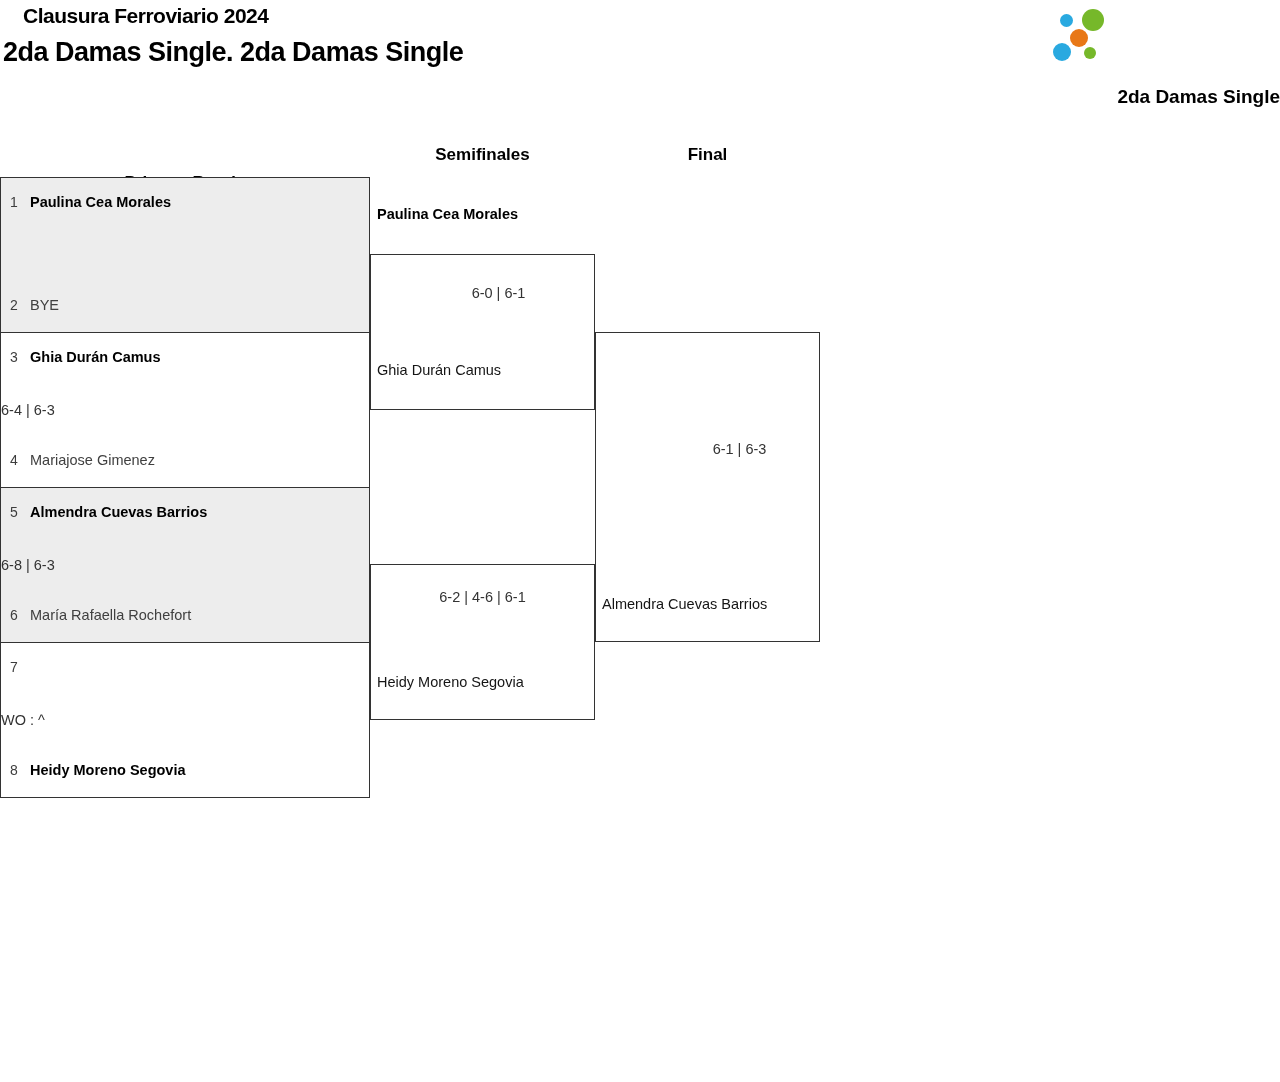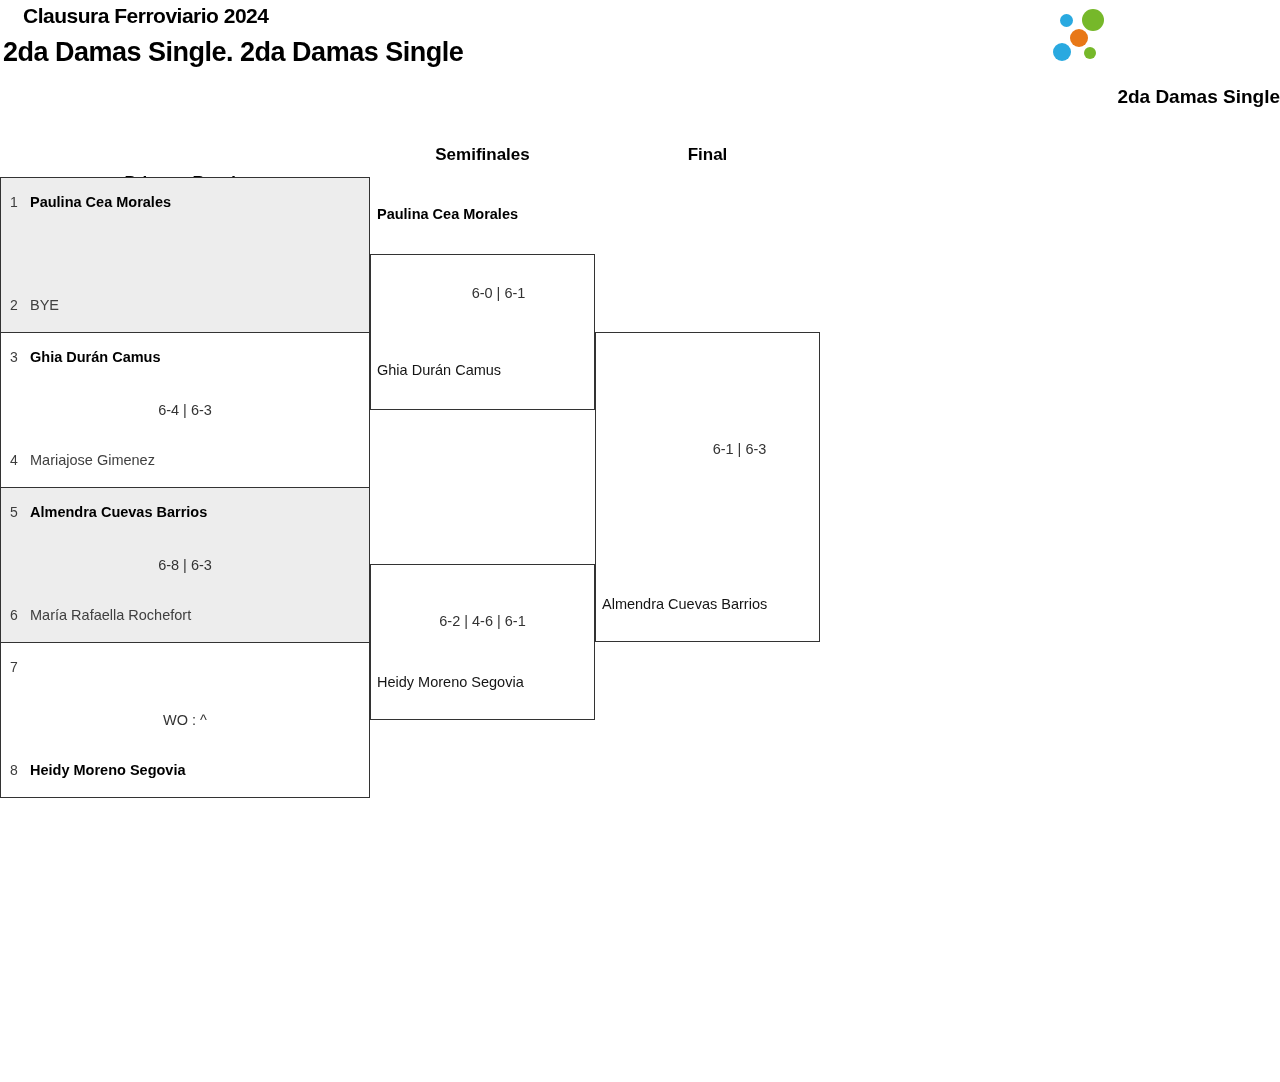--- a/index.html
+++ b/index.html
@@ -38,38 +38,38 @@
   
   .match{position:absolute;left:0;width:370px;height:156px;border:1px solid var(--line);box-sizing:border-box;background:#fff;}
   .match.shaded{background:var(--shade);}
   .m-0{top:177px;} .m-1{top:332px;} .m-2{top:487px;} .m-3{top:642px;}
   .m-row{position:absolute;left:9px;right:9px;display:flex;align-items:baseline;}
   .m-row.top{top:16px;}
   .m-row.bottom{top:119px;}
   .m-seed{width:20px;flex:none;font-size:14px;color:#3d3d3d;}
   .m-name{font-size:14.5px;color:#404040;white-space:nowrap;}
   .m-name.winner{font-weight:700;color:#000;}
-  .m-score{position:absolute;left:0;width:100%;top:69px;text-align:center;font-size:14.5px;color:#333;}
+  .m-score{position:absolute;left:0;width:100%;top:69px;font-size:14.5px;color:#333;}
   
   .conn{position:absolute;border:1px solid var(--line);box-sizing:border-box;background:transparent;}
   .conn-sf1{left:370px;top:254px;width:225px;height:156px;}
   .conn-sf2{left:370px;top:564px;width:225px;height:156px;}
   .conn-final{left:595px;top:332px;width:225px;height:310px;}
   
   .adv{position:absolute;font-size:14.5px;color:#151515;white-space:nowrap;}
   .adv.winner{font-weight:700;color:#000;}
   .adv-sf1-top{left:377px;top:206px;}
   .adv-sf1-bot{left:377px;top:362px;}
   .adv-sf2-top{left:377px;top:516px;}
   .adv-sf2-bot{left:377px;top:674px;}
   .adv-final-top{left:602px;top:286px;}
   .adv-final-bot{left:602px;top:596px;}
   .rscore{position:absolute;text-align:center;font-size:14.5px;color:#333;}
   .score-sf1{left:370px;width:257px;top:285px;}
-  .score-sf2{left:370px;width:225px;top:613px;}
+  .score-sf2{left:370px;width:225px;top:589px;}
   .score-final{left:595px;width:225px;top:441px;margin-left:32px;}
 </style>
 </head>
 <body>
 
 <div class="page">
 
   <div class="title-line1">Clausura Ferroviario 2024</div>
   <div class="title-line2">2da Damas Single. 2da Damas Single</div>
 

